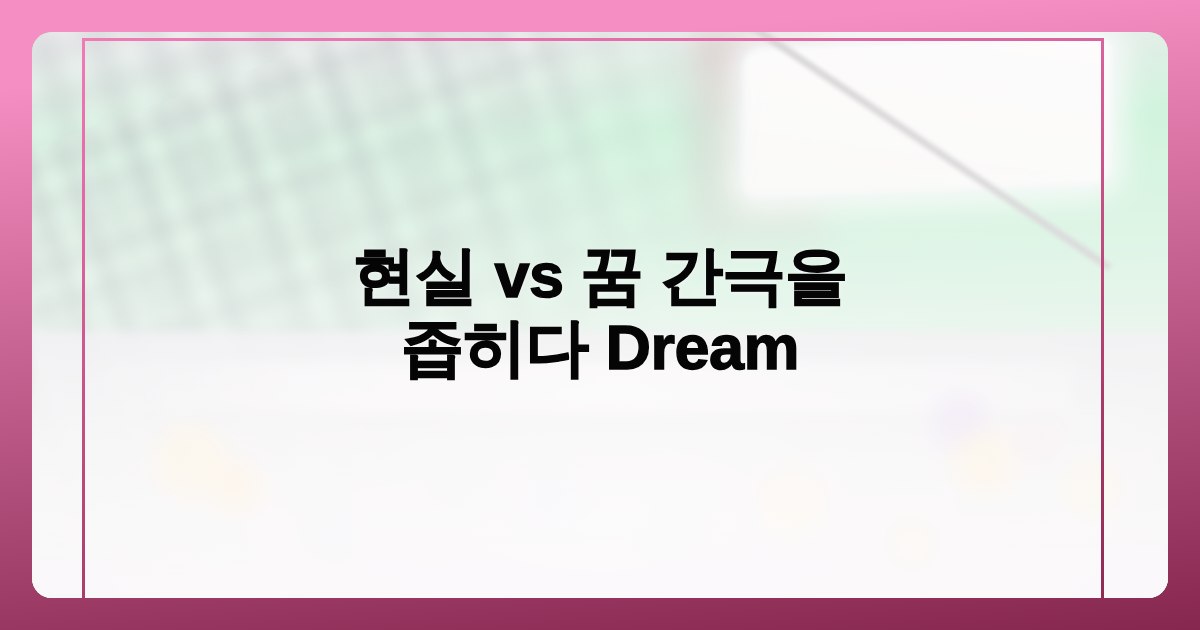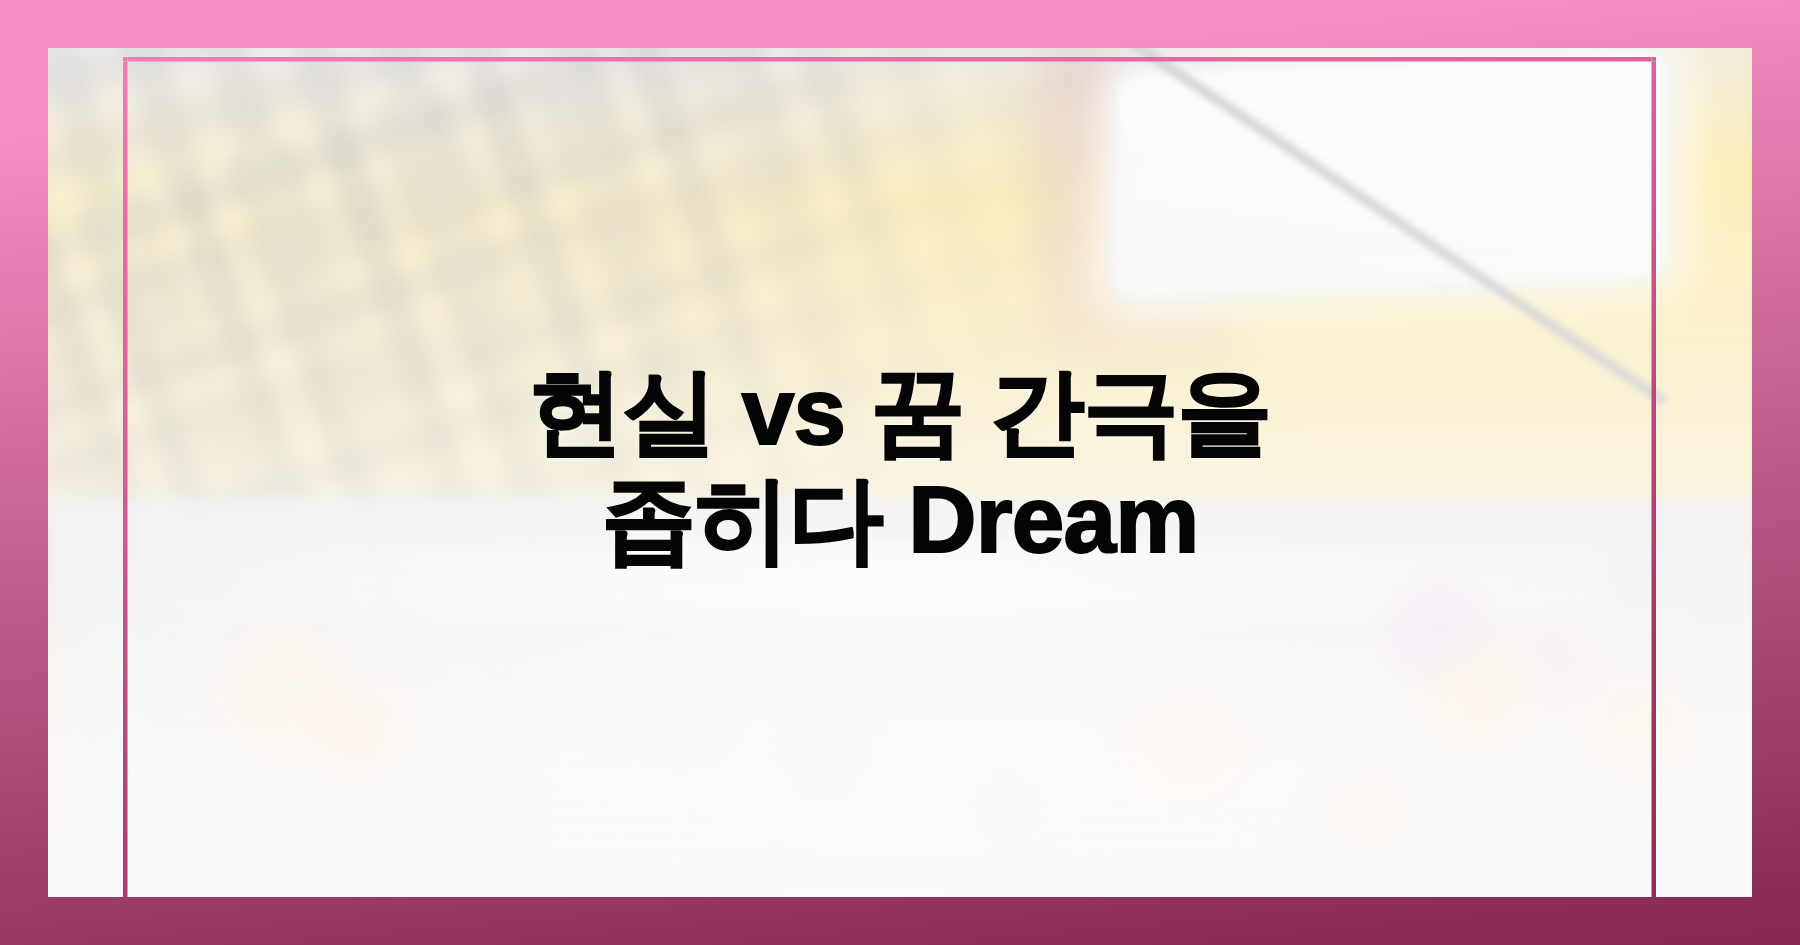--- a/index.html
+++ b/index.html
@@ -34,22 +34,23 @@
   }
 
   
   .photo-plate {
     position: absolute;
     left: 32px;
     top: 32px;
     width: 1136px;
     height: 566px;
     overflow: hidden;
-    background: #fde047;
+    background: #86efac;
     z-index: 2;
+    border-radius: 20px;
   }
 
   
   .photo-base {
     position: absolute;
     inset: 0;
     background:
       linear-gradient(178deg,
         rgba(218,219,222,1) 0%,
         rgba(226,227,229,18%),

